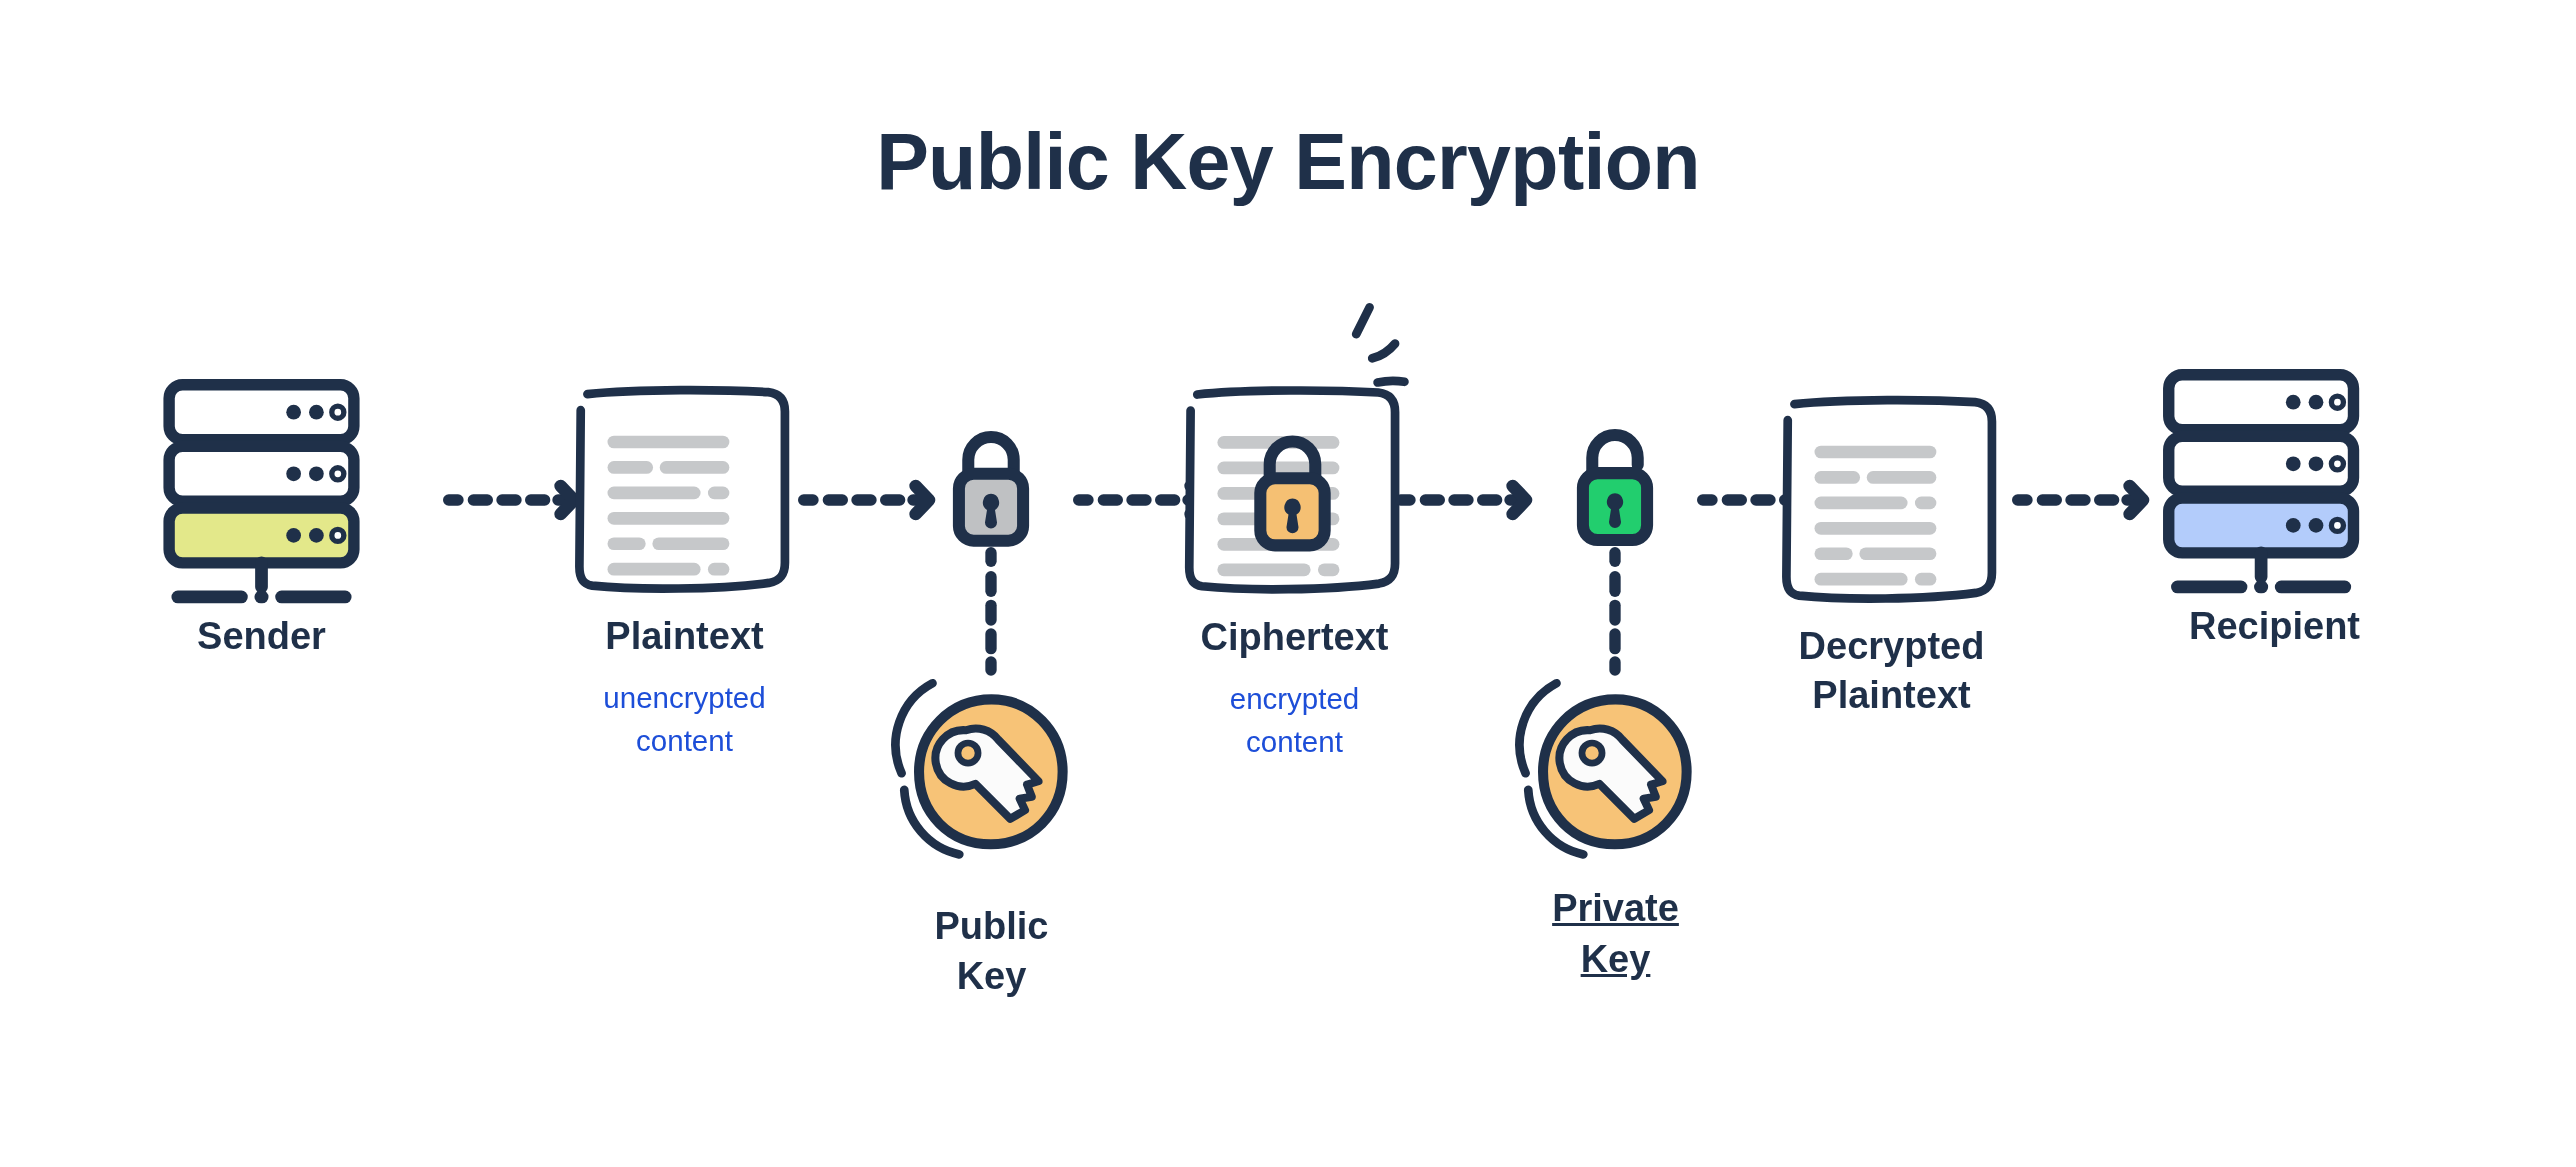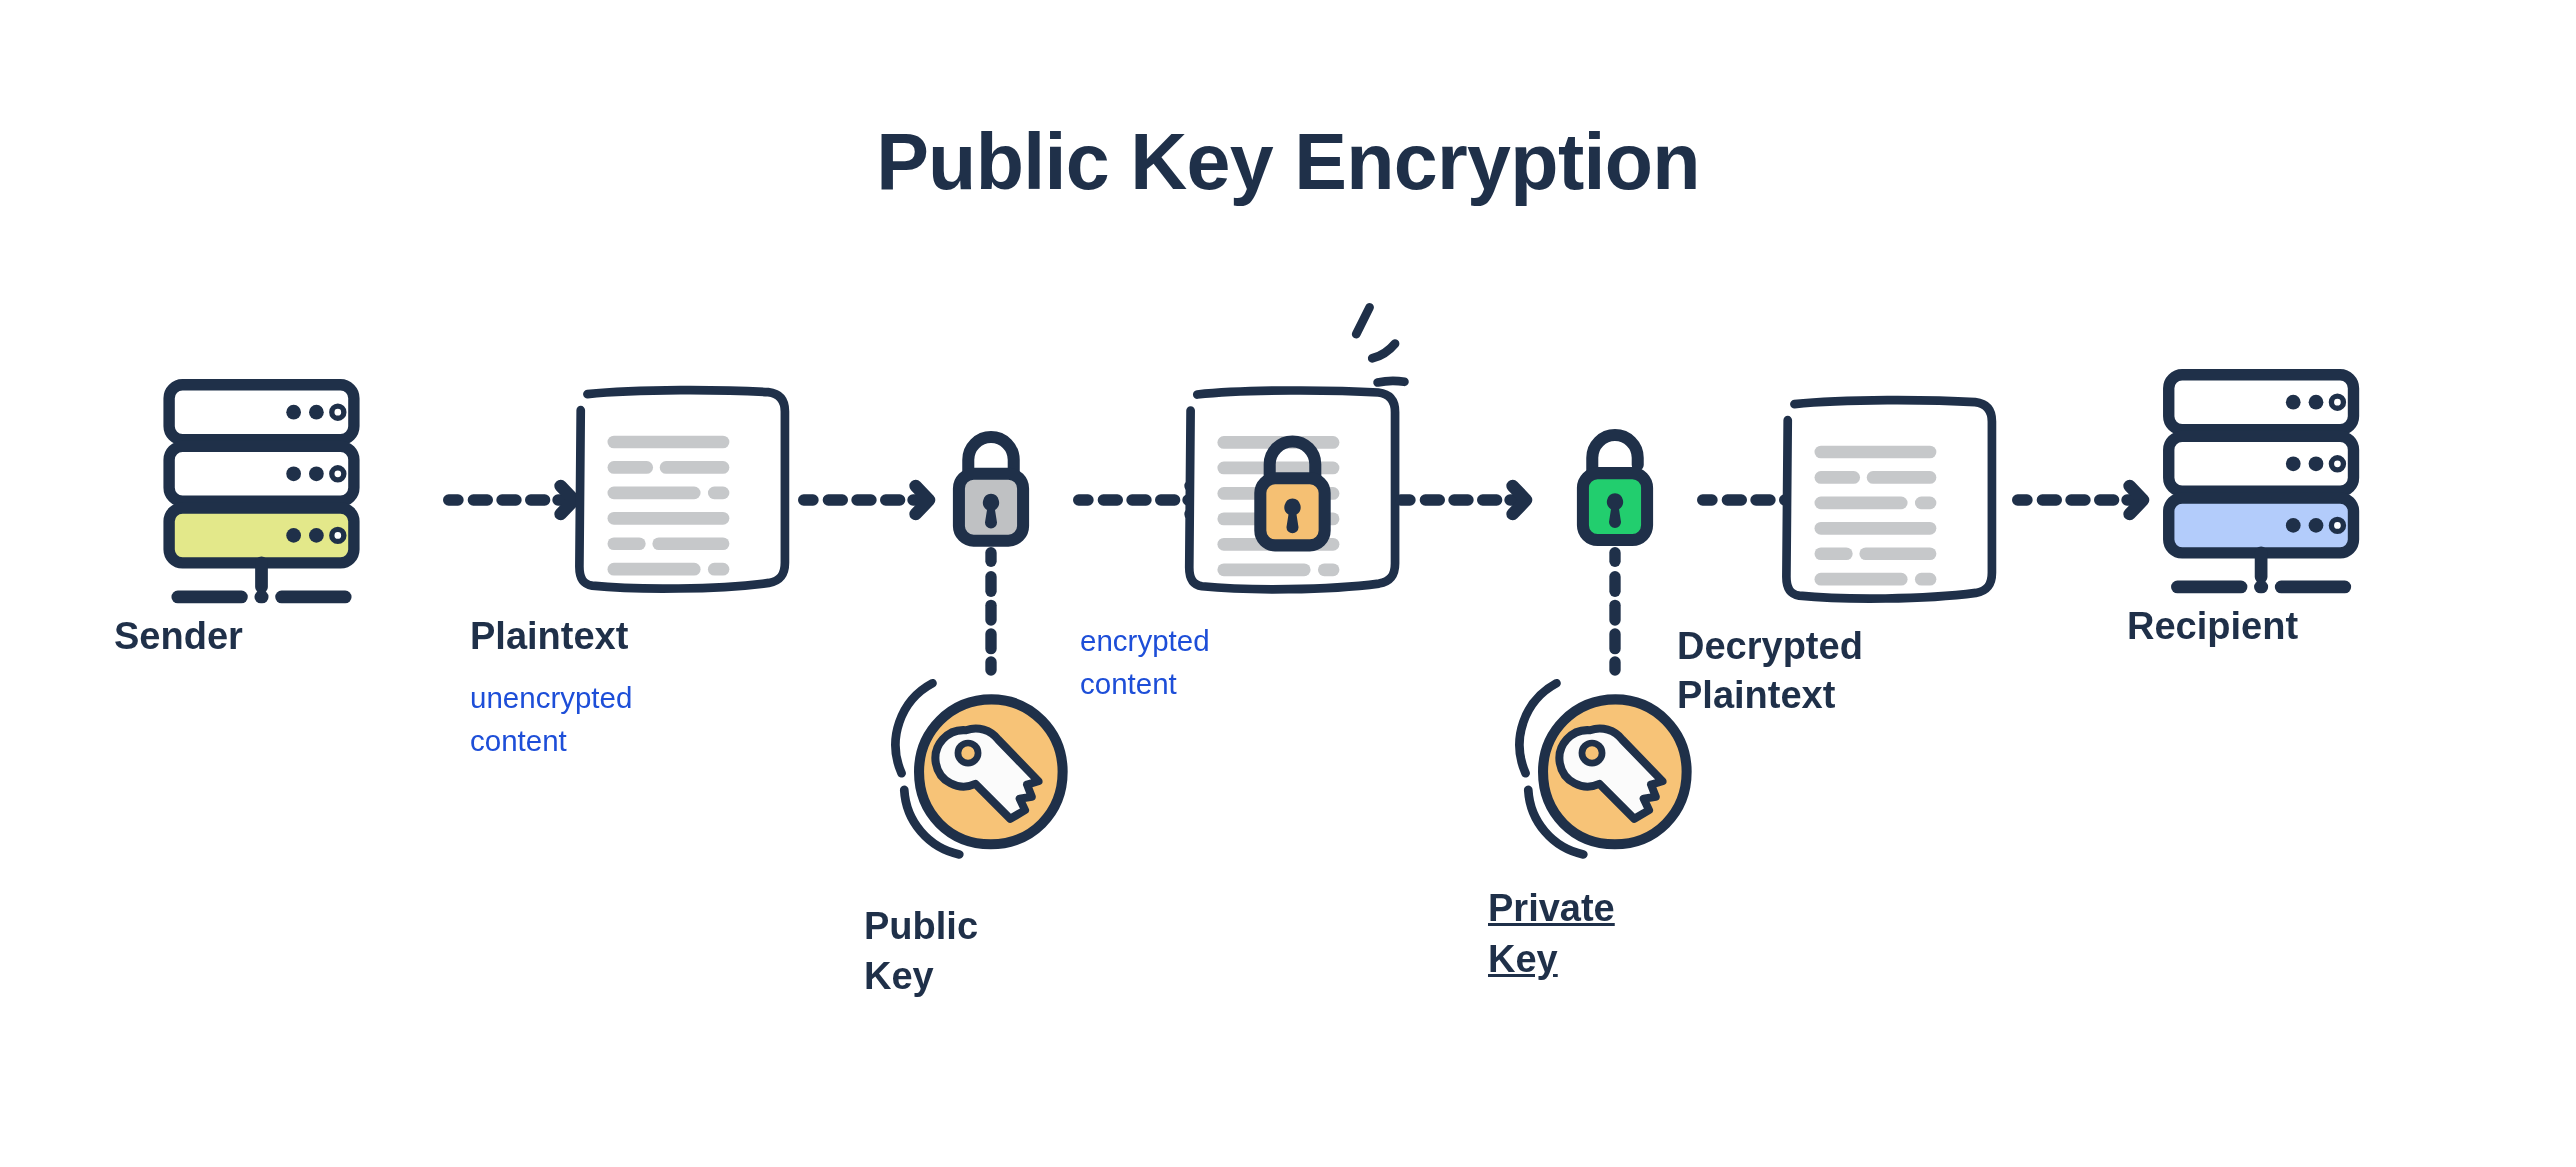--- a/index.html
+++ b/index.html
@@ -32,21 +32,21 @@
     font-size: 79px;
     font-weight: bold;
     letter-spacing: -0.7px;
     color: #1f3049;
     line-height: 1.1;
   }
 
   
   .node {
     position: absolute;
-    text-align: left;
+    text-align: center;
   }
   .node .art {
     position: relative;
     width: 100%;
     height: 241px;
   }
 
   .label-main {
     font-size: 38px;
     font-weight: bold;
@@ -242,20 +242,21 @@
           <rect x="355" y="400" width="32" height="19" rx="9.5"></rect>
         </g>
 
         <g>
           <path d="M283 277 L283 252 A34 34 0 0 1 351 252 L351 277" fill="none" stroke="#1f3049" stroke-width="18" stroke-linecap="round"></path>
           <rect x="269" y="273" width="96" height="100" rx="22" fill="#f5c073" stroke="#1f3049" stroke-width="18"></rect>
           <path d="M317 303 a13 13 0 0 1 6 24 l3 19 a9 9 0 0 1 -18 0 l3 -19 a13 13 0 0 1 6 -24 z" fill="#1f3049"></path>
         </g>
       </svg>
     </div>
+    <div class="label-main">Ciphertext</div>
     <div class="label-sub">encrypted
 content</div>
   </div>
 
   <div class="arrow" style="left:1395px; top:480px; width:134px;">
     <svg width="134" height="40" viewBox="0 0 200 60">
       <g stroke="#1f3049" stroke-width="17" stroke-linecap="round" fill="none">
         <line x1="8" y1="30" x2="22" y2="30"></line>
         <line x1="45" y1="30" x2="66" y2="30"></line>
         <line x1="88" y1="30" x2="109" y2="30"></line>

